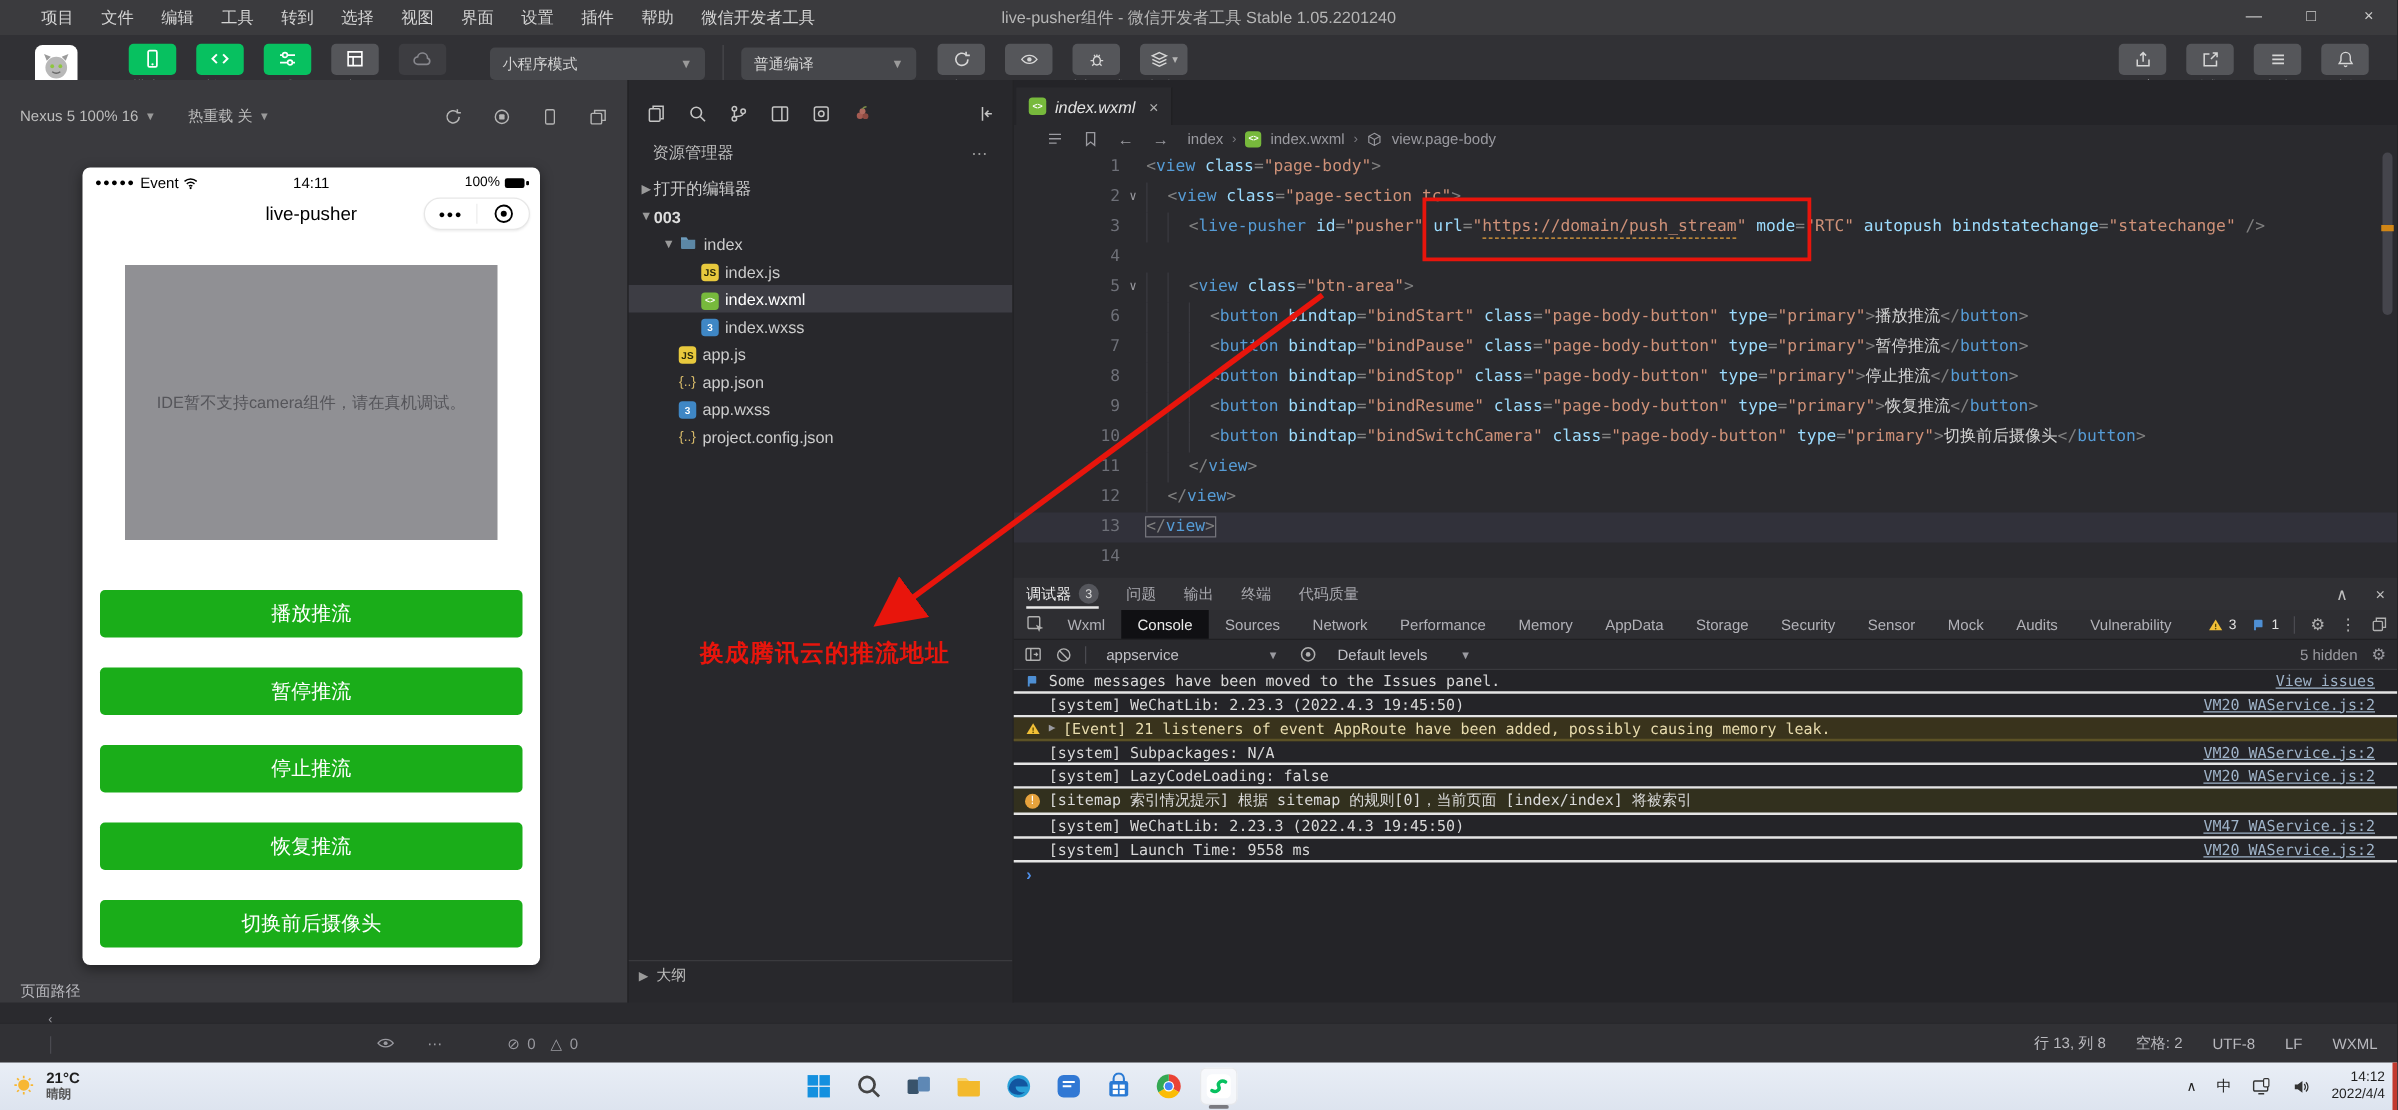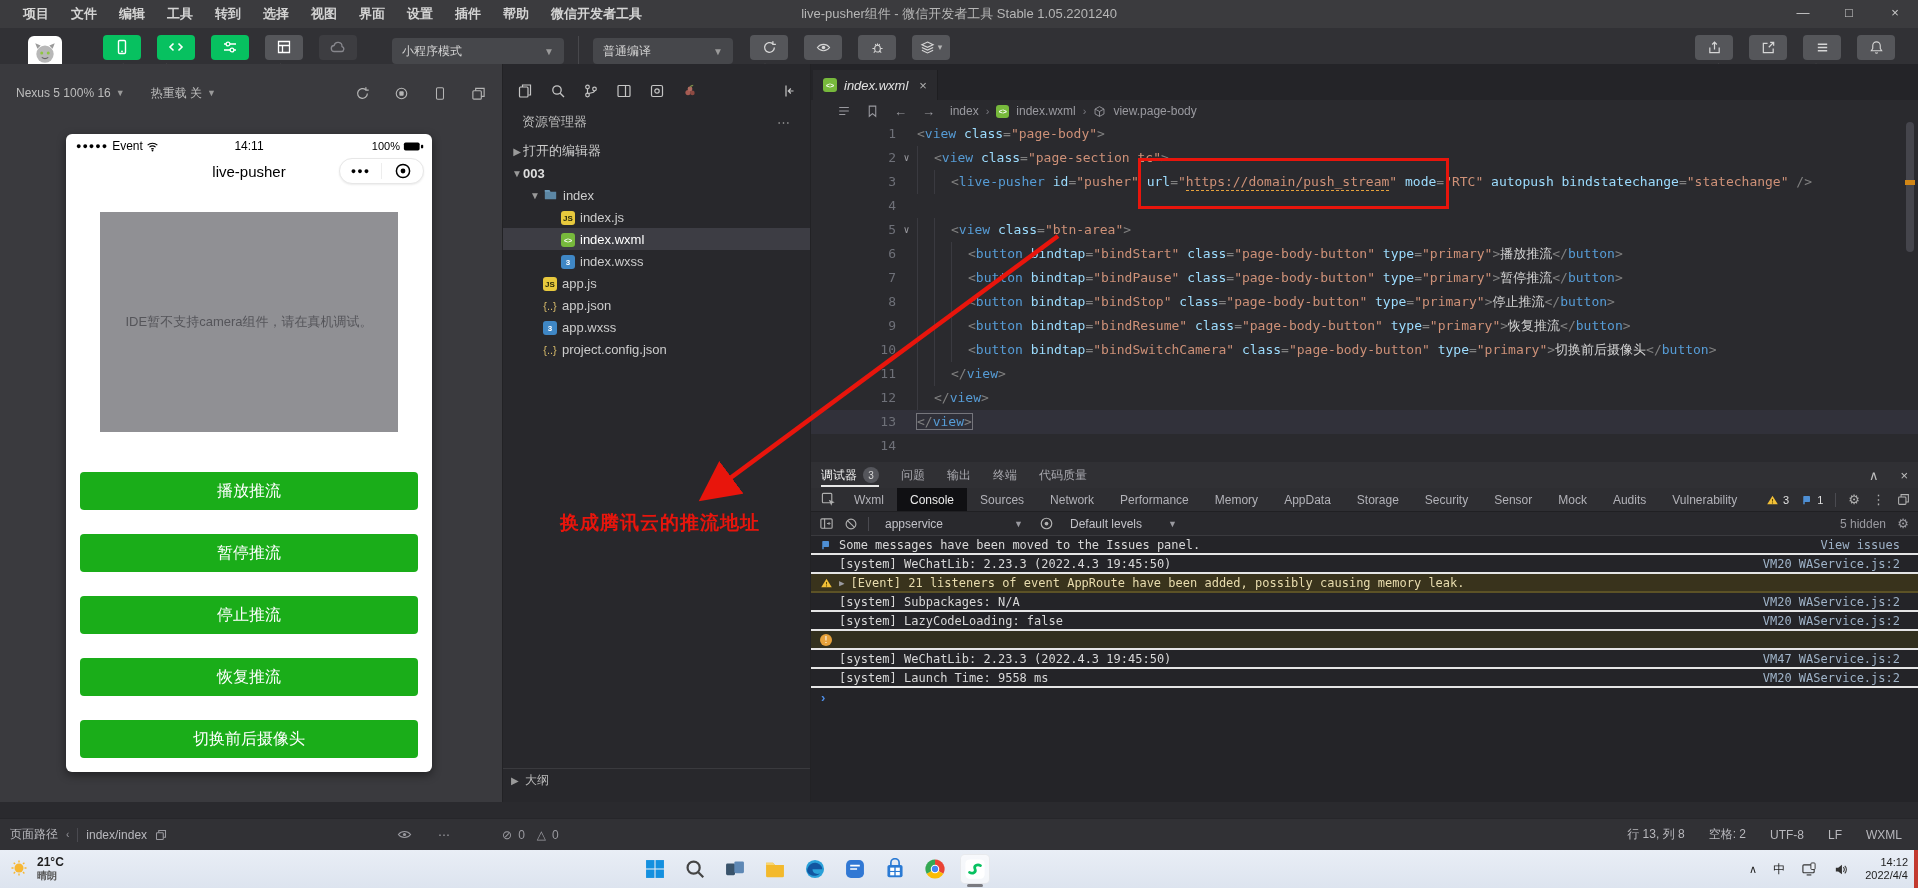--- a/index.html
+++ b/index.html
@@ -5,21 +5,21 @@
   *{margin:0;padding:0;box-sizing:border-box;}
   html,body{background:#202020;}
   body{font-family:"Liberation Sans",sans-serif;-webkit-font-smoothing:antialiased;}
   .screen{position:relative;width:1918px;height:888px;overflow:hidden;background:#2a2a2e;}
   svg{display:block;}
   .ico{display:inline-flex;align-items:center;justify-content:center;flex:none;}
   .ico svg{width:100%;height:100%;}
 
   
   .titlebar{position:absolute;left:0;top:0;width:100%;height:28px;background:#3b3b3e;display:flex;align-items:center;color:#d4d4d4;font-size:13px;}
-  .menus{display:flex;align-items:flex-end;padding-left:12px;font-weight:bold;}
+  .menus{display:flex;align-items:flex-end;padding-left:22px;}
   .menu-item{padding:0 11px;line-height:28px;cursor:default;}
   .apptitle{position:absolute;left:50%;transform:translateX(-50%);top:0;line-height:28px;color:#b6b6b6;font-size:13px;white-space:nowrap;}
   .winctl{position:absolute;right:0;top:0;display:flex;height:28px;}
   .winbtn{width:46px;text-align:center;line-height:26px;color:#cccccc;font-size:13px;}
 
   
   .toolbar{position:absolute;left:0;top:28px;width:100%;height:52px;background:#313135;display:flex;align-items:center;}
   .avatar{position:absolute;left:28px;top:8px;width:34px;height:34px;background:#fff;border-radius:6px;display:flex;align-items:center;justify-content:center;}
   .tbgroup{display:flex;align-items:flex-start;}
   .tbbtn{width:52px;display:flex;flex-direction:column;align-items:center;margin-right:2px;}
@@ -125,31 +125,31 @@
   .filter{width:452px;height:17px;background:#202024;border:1px solid #5a5a60;color:#d0d0d0;font-size:12px;padding:0 6px;font-family:"Liberation Sans",sans-serif;}
   .filter::placeholder{color:#8c8c92;}
   .ctbright{margin-left:auto;display:flex;align-items:center;gap:10px;color:#9a9aa0;font-size:12px;}
   .console{font-family:"DejaVu Sans Mono","Liberation Mono",monospace;font-size:12px;color:#d8d8d8;}
   .crow{min-height:19px;display:flex;align-items:center;border-bottom:2px solid #e5e5e5;padding:1px 18px 1px 8px;gap:6px;}
   .crow .cicon{width:14px;display:flex;justify-content:center;flex:none;}
   .crow .exp{color:#9a9aa0;font-size:9px;}
   .crow.warning{background:#39331c;border-color:#5c5226;color:#e8dcae;}
   .crow.notice{background:#32301e;}
   .crow .msg{white-space:pre;}
-  .crow .srclink{margin-left:auto;color:#9fb3c8;white-space:nowrap;padding-left:20px;}
+  .crow .srclink{margin-left:auto;color:#9fb3c8;text-decoration:underline;white-space:nowrap;padding-left:20px;}
   .sitemapdot{width:12px;height:12px;border-radius:50%;background:#e6a23c;color:#fff;font-size:9px;display:flex;align-items:center;justify-content:center;}
   .prompt{height:19px;display:flex;align-items:center;padding-left:10px;color:#4f8fe8;font-weight:bold;font-size:13px;}
 
   
   .overlay{position:absolute;left:0;top:0;width:100%;height:100%;pointer-events:none;}
   .annotation{position:absolute;left:560px;top:446px;color:#e8150c;font-size:19px;font-weight:bold;letter-spacing:1px;white-space:nowrap;}
 
   
   .statusbar{position:absolute;left:0;top:818px;width:100%;height:32px;background:#313135;border-top:1px solid #26262a;display:flex;align-items:center;color:#b8b8bd;font-size:12px;padding:0 10px;}
-  .sbleft{display:flex;align-items:center;gap:8px;}
+  .sbleft{display:flex;align-items:center;gap:8px;flex-direction:column;}
   .sbsep{width:1px;height:14px;background:#4a4a50;}
   .sbmid{display:flex;align-items:center;gap:26px;margin-left:230px;color:#9a9aa0;}
   .sbcounts{display:flex;align-items:center;gap:6px;margin-left:26px;}
   .sbright{margin-left:auto;display:flex;align-items:center;gap:24px;padding-right:6px;white-space:nowrap;}
 
   
   .taskbar{position:absolute;left:0;top:850px;width:100%;height:38px;background:linear-gradient(180deg,#e9eef6,#dde4ef);display:flex;align-items:center;}
   .weather{display:flex;align-items:center;gap:7px;padding-left:10px;color:#1f1f1f;}
   .weather .wtxt{display:flex;flex-direction:column;line-height:13px;font-weight:bold;}
   .weather .t{font-size:12px;}
@@ -779,20 +779,21 @@
             </div>
             <div class="crow">
               <span class="cicon"></span>
               <span class="msg">[system] LazyCodeLoading: false</span>
               <a class="srclink">VM20 WAService.js:2</a>
             </div>
             <div class="crow notice">
               <span class="cicon">
                 <span class="sitemapdot">!</span>
               </span>
+              <span class="msg">[sitemap 索引情况提示] 根据 sitemap 的规则[0]，当前页面 [index/index] 将被索引</span>
             </div>
             <div class="crow">
               <span class="cicon"></span>
               <span class="msg">[system] WeChatLib: 2.23.3 (2022.4.3 19:45:50)</span>
               <a class="srclink">VM47 WAService.js:2</a>
             </div>
             <div class="crow">
               <span class="cicon"></span>
               <span class="msg">[system] Launch Time: 9558 ms</span>
               <a class="srclink">VM20 WAService.js:2</a>

